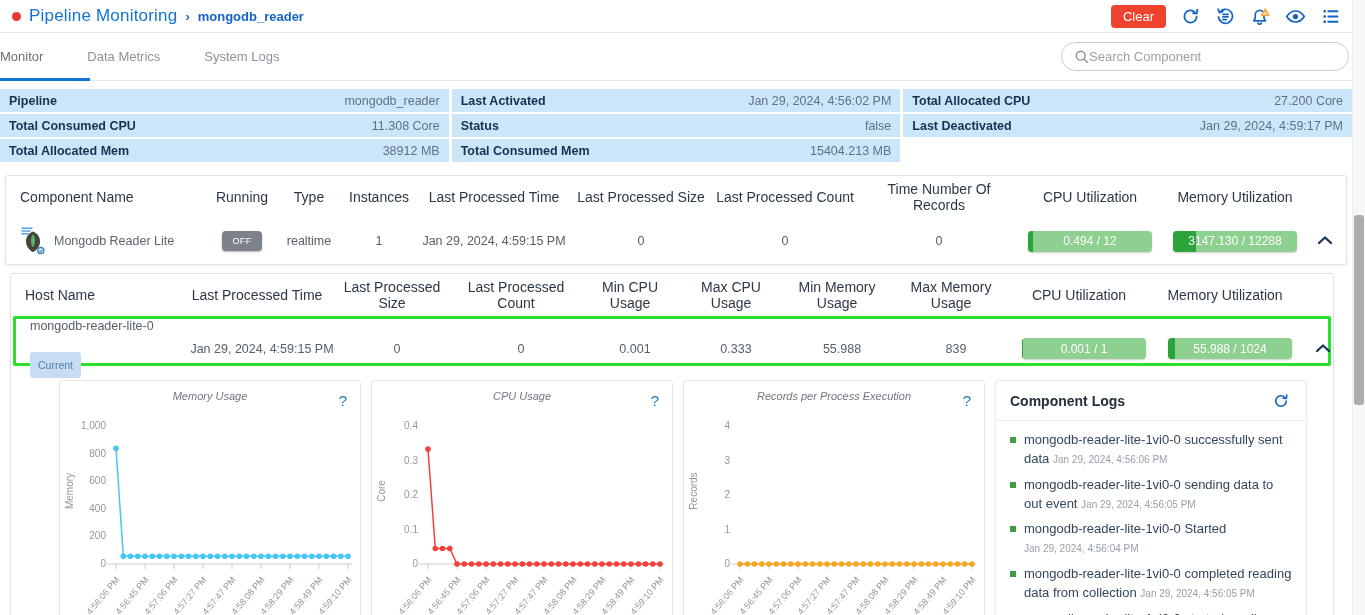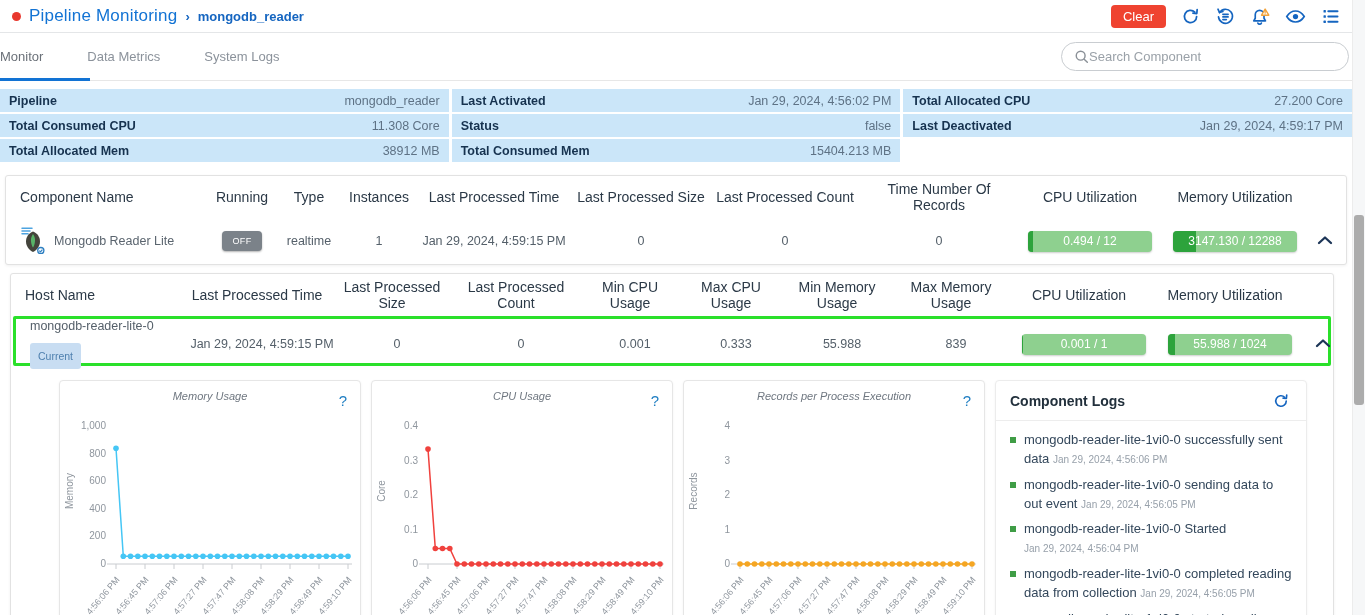--- a/index.html
+++ b/index.html
@@ -42,21 +42,21 @@
   .host-card{margin:8px 31px 0 10px;height:400px}
   .comp-grid{display:grid;grid-template-columns:200px 72px 62px 78px 152px 142px 146px 162px 140px 150px 30px;align-items:center}
   .host-grid{display:grid;grid-template-columns:172px 148px 122px 126px 102px 100px 112px 116px 140px 152px 34px;align-items:center}
   .thead{height:42px;font-size:14px;color:#2b3947;font-weight:400}
   .thead .th{text-align:center;padding:0 4px}
   .thead .th:first-child{text-align:left;padding-left:14px}
   .trow{height:46px;font-size:12.5px;color:#55606a}
   .cell{text-align:center}
   .name-cell{display:flex;align-items:center;text-align:left;padding-left:14px;gap:8px;color:#5a646e}
   .host-name-cell{display:flex;flex-direction:column;align-items:flex-start;text-align:left;
-    padding-left:14px;gap:10px}
+    padding-left:14px;gap:19px}
   .off-pill{display:inline-block;background:#7b8289;color:#fff;font-size:9px;font-weight:normal;
     letter-spacing:.4px;padding:5px 10px;border-radius:4px;box-shadow:0 1px 2px rgba(0,0,0,.3);cursor:pointer}
   .badge{display:inline-block;background:#c8ddf2;color:#4d7fae;font-size:10.5px;
     padding:7px 8px;border-radius:3px}
   .util{width:124px;height:21px;background:#8ed08f;border-radius:4px;position:relative;
     margin:0 auto;overflow:hidden;box-shadow:0 1px 2px rgba(0,0,0,.2)}
   .util-fill{position:absolute;left:0;top:0;bottom:0;background:#2da33c;width:0}
   .util-label{position:absolute;inset:0;display:flex;align-items:center;justify-content:center;
     color:#fff;font-size:12px}
   .chev{display:inline-flex;cursor:pointer}

